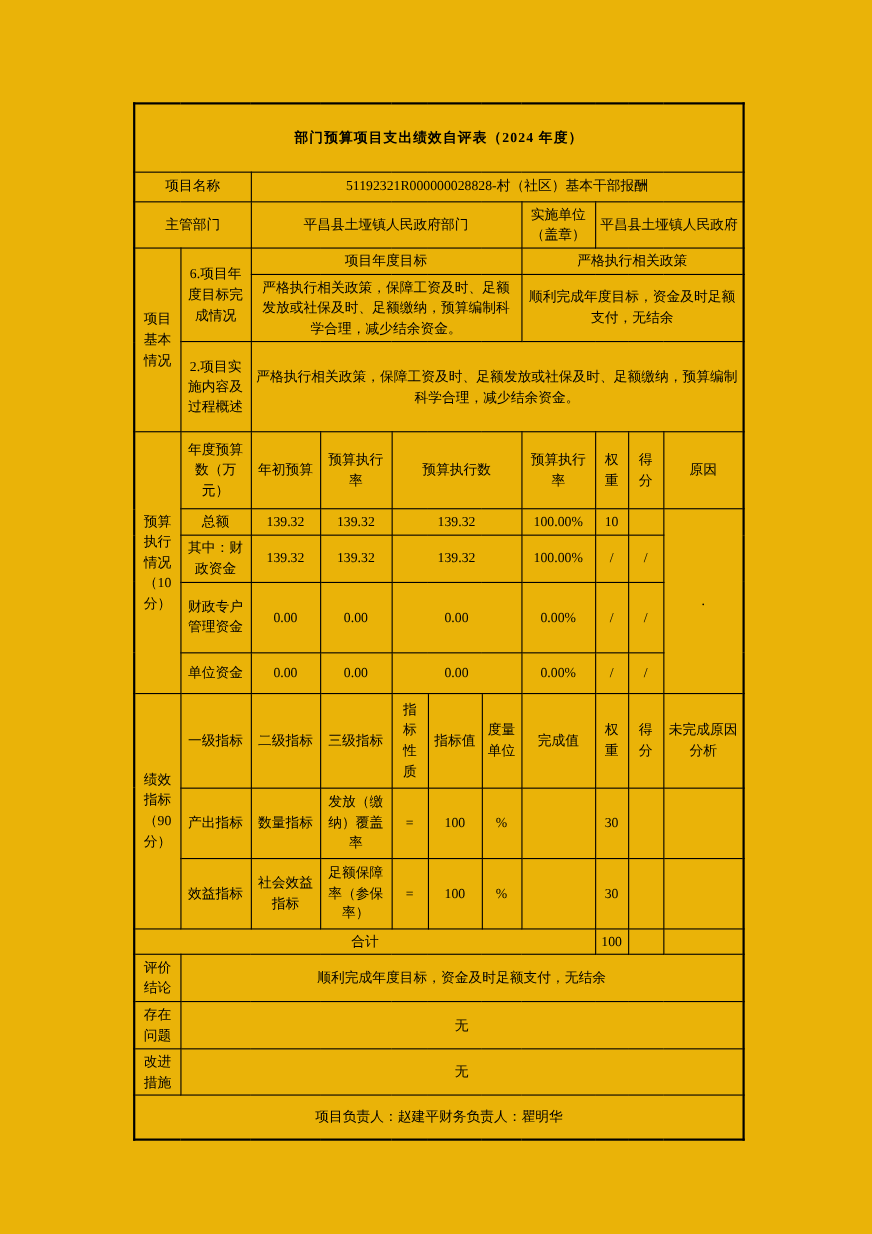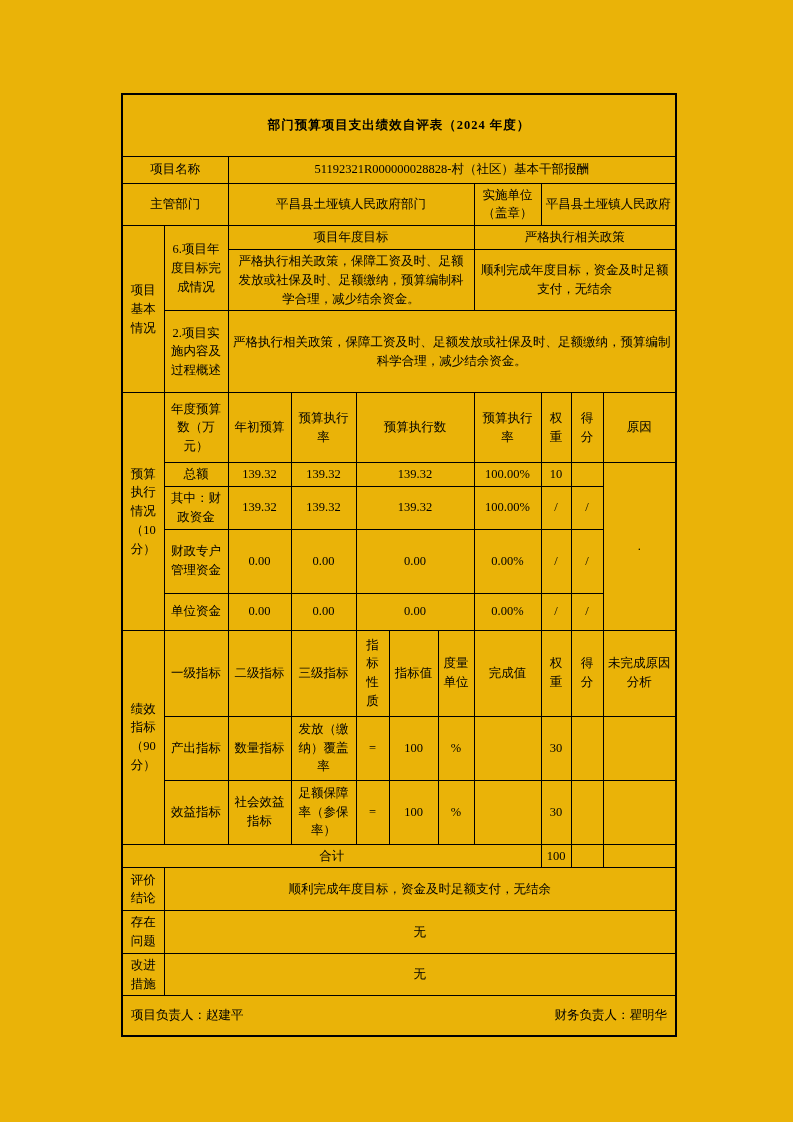--- a/index.html
+++ b/index.html
@@ -30,21 +30,21 @@
   }
   td.title-cell{
     font-size:20px;
     font-weight:bold;
     letter-spacing:1px;
     text-align:center;
   }
   td.left{text-align:left;padding:2px 8px;}
   td.tight{padding:2px 9px;}
   td.reason-dot{vertical-align:middle;text-align:left;padding-left:14px;font-size:10px;}
-  .sig-wrap{display:flex;justify-content:space-between;align-items:center;padding:0 4px;}
+  .sig-wrap{display:flex;justify-content:center;align-items:center;padding:0 4px;}
   .pageno{
     position:absolute;left:0;top:1030px;width:793px;
     text-align:center;font-size:12px;
   }
 </style>
 </head>
 <body>
 
 <div class="page">
 

